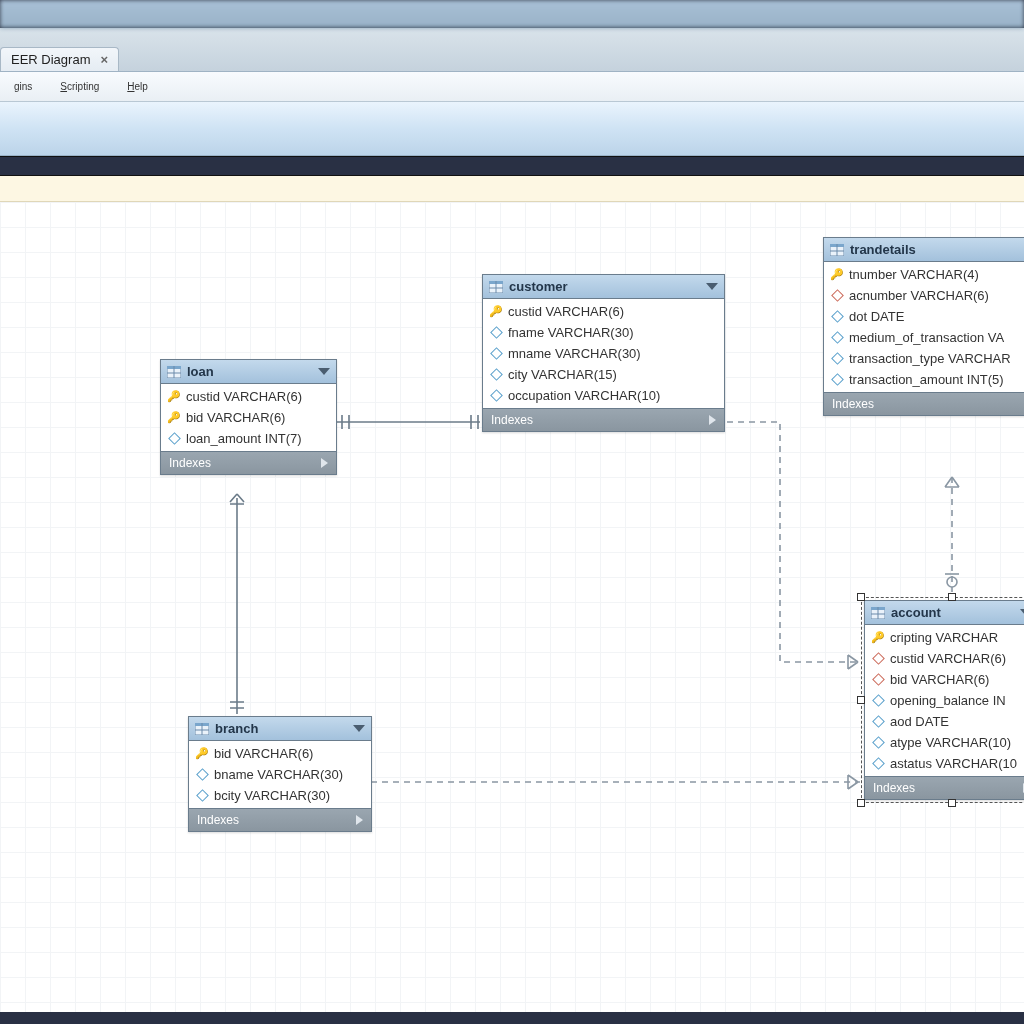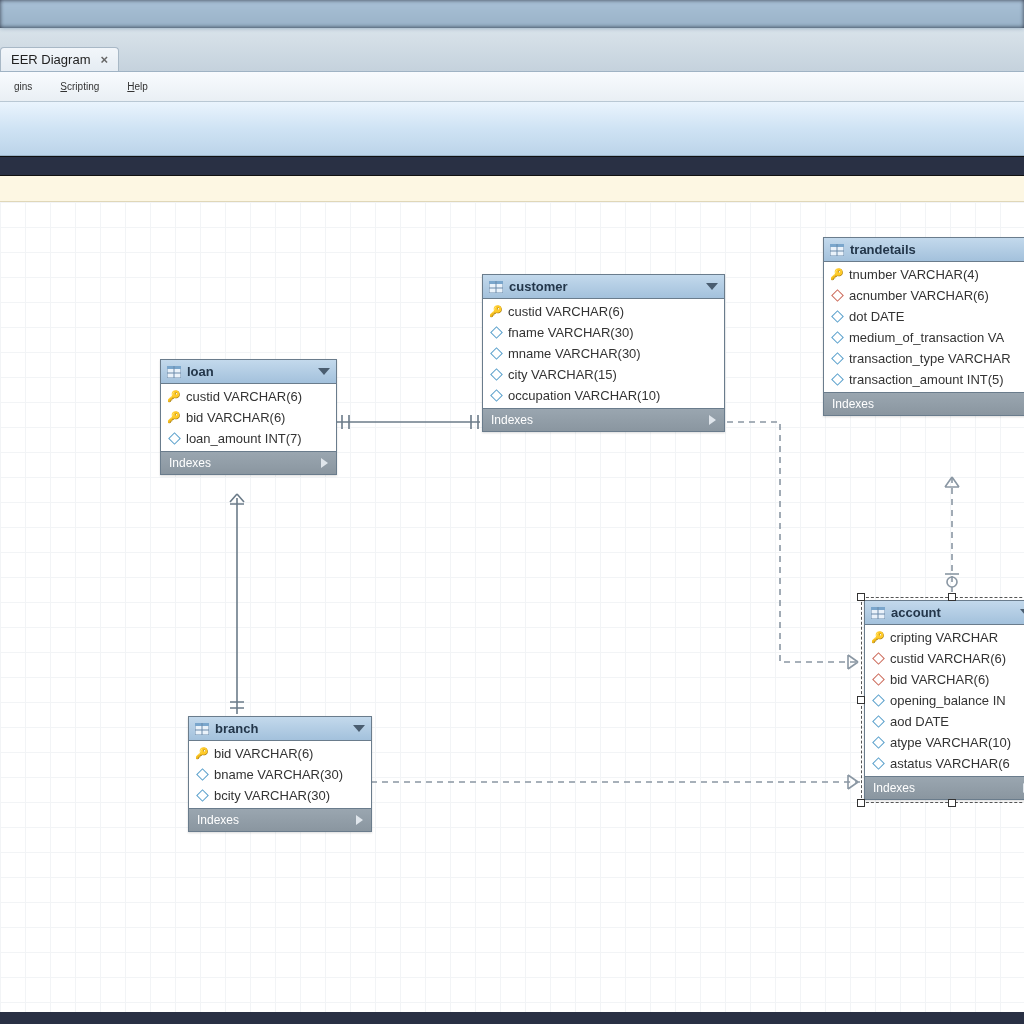--- a/index.html
+++ b/index.html
@@ -350,21 +350,21 @@
         <div class="col">
           <span class="icon">
             <span class="diamond"></span>
           </span>
           <span>atype VARCHAR(10)</span>
         </div>
         <div class="col">
           <span class="icon">
             <span class="diamond"></span>
           </span>
-          <span>astatus VARCHAR(6</span>
+          <span>astatus VARCHAR(10</span>
         </div>
       </div>
     <div class="idx">
       <span class="label">Indexes</span>
       <span class="arrow2"></span>
     </div>
   </div>
 
 </div>
 

